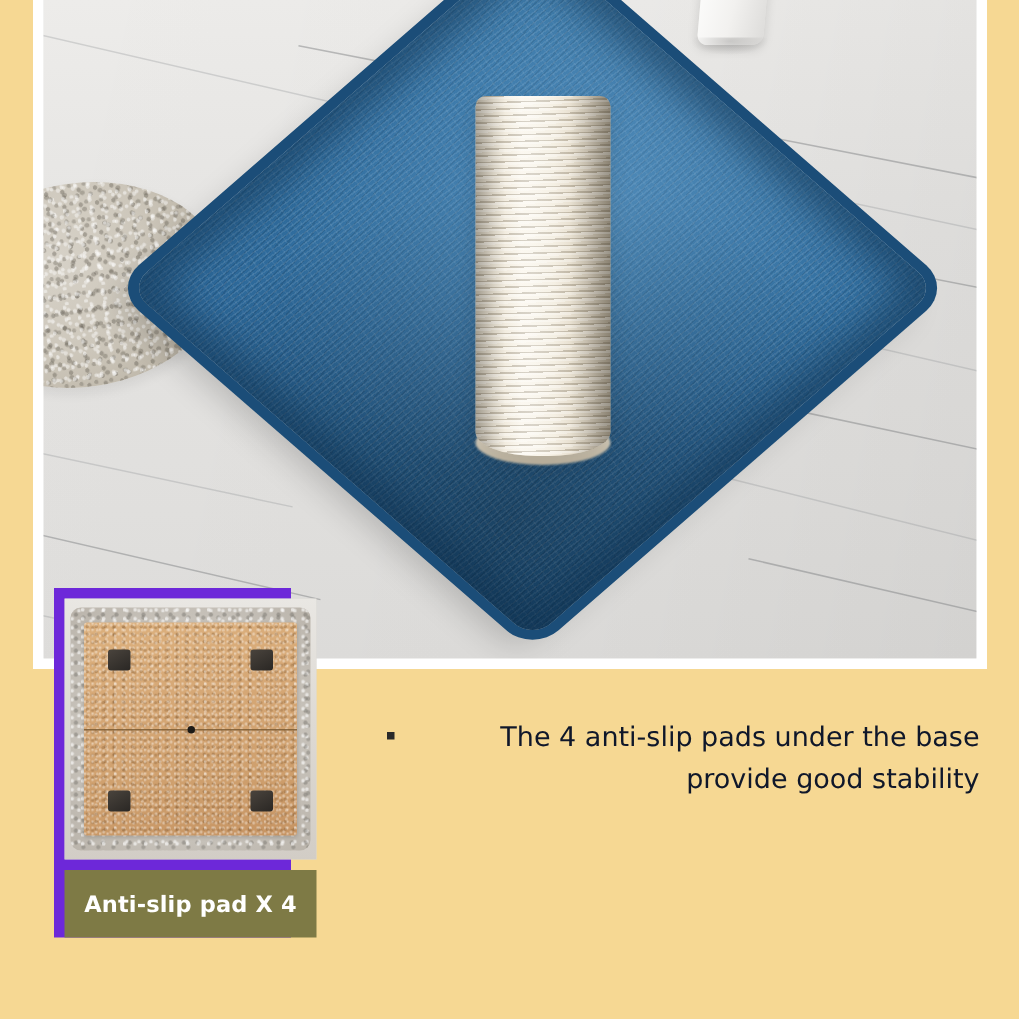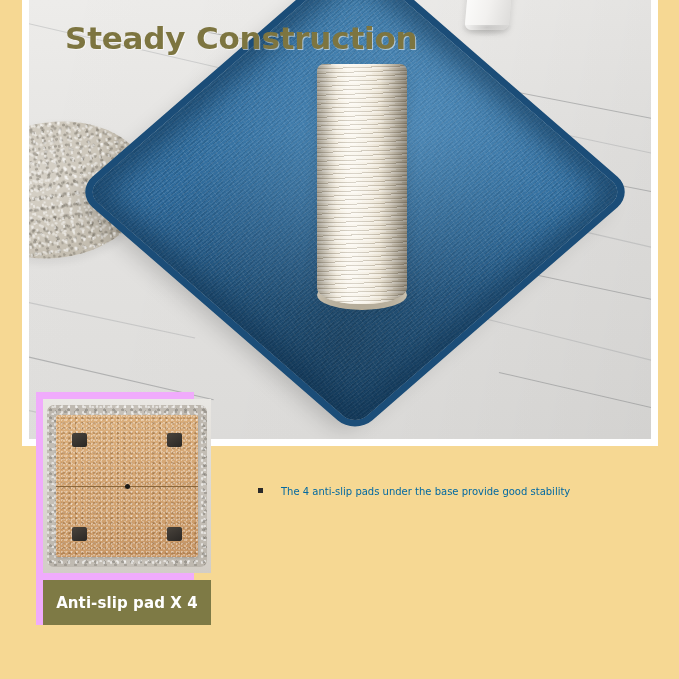--- a/index.html
+++ b/index.html
@@ -173,21 +173,21 @@
     text-shadow:1px 1px 0 rgba(255,255,255,.55);
     white-space:nowrap;
     z-index:8;
   }
 
   
   .thumb-card{
     position:absolute;
     left:36px; top:392px;
     width:158px; height:233px;
-    background:#f0abfc;
+    background:#6d28d9;
     box-sizing:border-box;
     padding:7px 7px 0 7px;
     z-index:10;
   }
   .thumb-photo{
     position:absolute;
     left:7px; top:7px;
     width:168px; height:174px;
     overflow:hidden;
     background:#dcd9d4;
@@ -285,24 +285,25 @@
     align-items:flex-start;
     margin-bottom:27px;
   }
   .bullet-mark{
     width:5px;height:5px;
     background:#2a2a2a;
     margin:10px 18px 0 0;
     flex:0 0 auto;
   }
   .bullet-text{
-    color:#0369a1;
-    font-size:10px;
+    color:#0f172a;
+    font-size:18px;
     line-height:28px;
     max-width:372px;
+    text-align:right;
   }
 </style>
 </head>
 <body>
 
 <div class="hero-frame">
   <div class="hero-photo">
 
     <div class="floor"></div>
 
@@ -322,21 +323,20 @@
 
     <div class="leg"></div>
 
     <div class="base-wrap">
       <div class="base"></div>
       <div class="base-edge"></div>
       <div class="post-bottom"></div>
       <div class="post"></div>
     </div>
 
-    <div class="hero-title">Steady Construction</div>
   </div>
 </div>
 
 <div class="thumb-card">
   <div class="thumb-photo">
     <div class="pad-outer"></div>
     <div class="pad-plush"></div>
     <div class="pad-card">
       <div class="pad-seam"></div>
       <div class="pad-center"></div>

